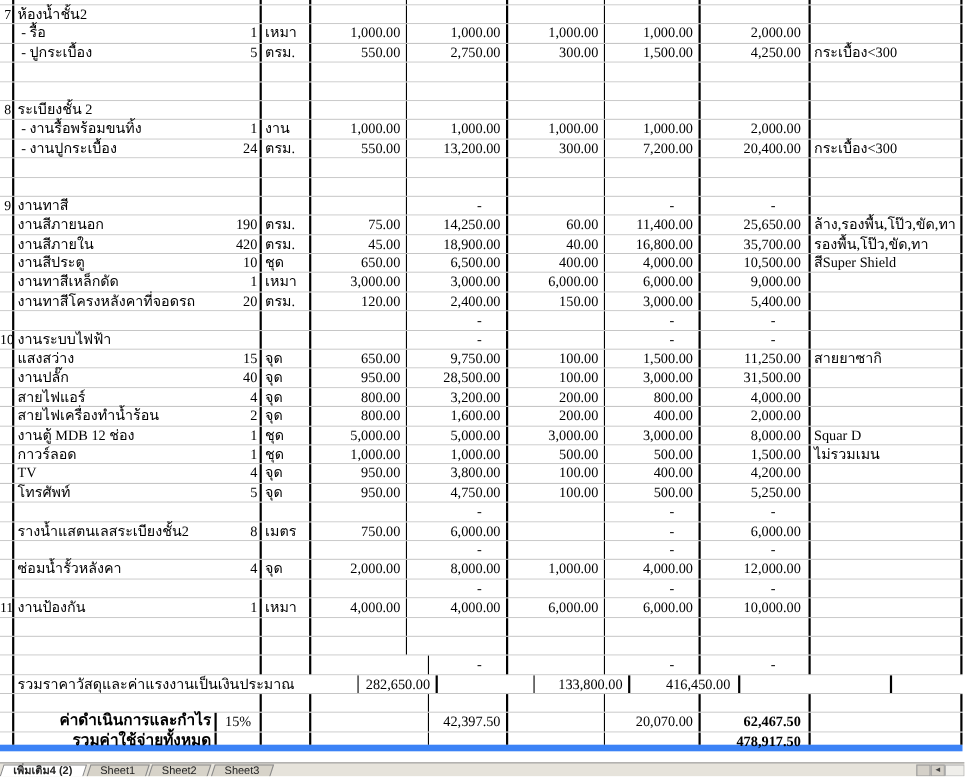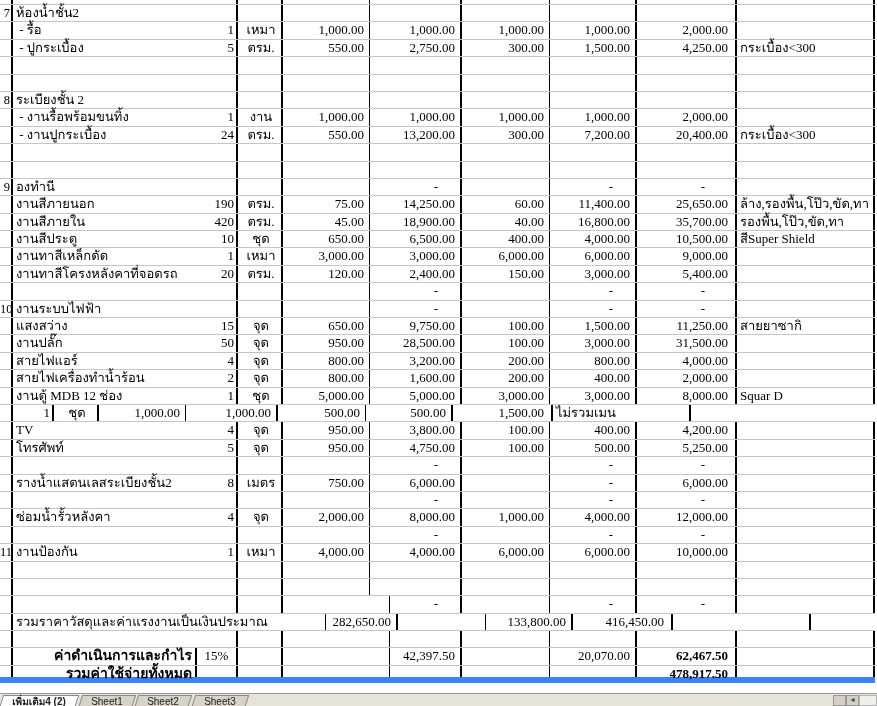--- a/index.html
+++ b/index.html
@@ -13,21 +13,21 @@
   
   .w-num{width:13px;}  .w-desc{width:184px;} .w-qty{width:41px;} .w-unit{width:45px;}
   .w-p1{width:87px;}   .w-t1{width:92px;}    .w-p1w{width:107px;} .w-t1w{width:72px;}
   .w-descsum{width:313px;}
   .w-p2{width:88px;}   .w-t2{width:87px;}    .w-g{width:100px;}  .w-note{width:138px;}
   .bR2{border-right:2px solid #000;}
   .bR1{border-right:1px solid #000;}
   .num{text-align:right;padding-right:1px;font-size:12.5px;}
   .desc{text-align:left;padding-left:3px;}
   .qty{text-align:right;padding-right:2px;}
-  .unit{text-align:center;padding-left:3px;}
+  .unit{text-align:left;padding-left:3px;}
   .val{text-align:right;padding-right:5px;}
   .w-g.val{padding-right:7px;}
   .note{text-align:left;padding-left:3px;}
   .row .dash{padding-right:22px;}
   .row .w-g.dash{padding-right:30px;}
   .lbl{font-weight:bold;text-align:right;padding-right:3px;padding-left:16px;font-size:14px;}
   .pct{text-align:center;padding-right:0;}
   .b{font-weight:bold;}
   
   .tabbar{position:absolute;left:0;bottom:0;width:877px;height:12px;background:#e6e3db;
@@ -174,21 +174,21 @@
         <div class="c w-unit bR2 unit"></div>
         <div class="c w-p1 bR1 val"></div>
         <div class="c w-t1 bR2 val"></div>
         <div class="c w-p2 bR1 val"></div>
         <div class="c w-t2 bR2 val"></div>
         <div class="c w-g bR2 val"></div>
         <div class="c w-note bR2 note"></div>
       </div>
       <div class="row">
         <div class="c w-num bR2 num">9</div>
-        <div class="c w-desc desc">องทำนี</div>
+        <div class="c w-desc desc">งานทาสี</div>
         <div class="c w-qty bR2 qty"></div>
         <div class="c w-unit bR2 unit"></div>
         <div class="c w-p1 bR1 val"></div>
         <div class="c w-t1 bR2 val dash">-</div>
         <div class="c w-p2 bR1 val"></div>
         <div class="c w-t2 bR2 val dash">-</div>
         <div class="c w-g bR2 val dash">-</div>
         <div class="c w-note bR2 note"></div>
       </div>
       <div class="row">
@@ -283,21 +283,21 @@
         <div class="c w-p1 bR1 val">650.00</div>
         <div class="c w-t1 bR2 val">9,750.00</div>
         <div class="c w-p2 bR1 val">100.00</div>
         <div class="c w-t2 bR2 val">1,500.00</div>
         <div class="c w-g bR2 val">11,250.00</div>
         <div class="c w-note bR2 note">สายยาซากิ</div>
       </div>
       <div class="row">
         <div class="c w-num bR2 num"></div>
         <div class="c w-desc desc">งานปลั๊ก</div>
-        <div class="c w-qty bR2 qty">50</div>
+        <div class="c w-qty bR2 qty">40</div>
         <div class="c w-unit bR2 unit">จุด</div>
         <div class="c w-p1 bR1 val">950.00</div>
         <div class="c w-t1 bR2 val">28,500.00</div>
         <div class="c w-p2 bR1 val">100.00</div>
         <div class="c w-t2 bR2 val">3,000.00</div>
         <div class="c w-g bR2 val">31,500.00</div>
         <div class="c w-note bR2 note"></div>
       </div>
       <div class="row">
         <div class="c w-num bR2 num"></div>
@@ -330,20 +330,21 @@
         <div class="c w-unit bR2 unit">ชุด</div>
         <div class="c w-p1 bR1 val">5,000.00</div>
         <div class="c w-t1 bR2 val">5,000.00</div>
         <div class="c w-p2 bR1 val">3,000.00</div>
         <div class="c w-t2 bR2 val">3,000.00</div>
         <div class="c w-g bR2 val">8,000.00</div>
         <div class="c w-note bR2 note">Squar D</div>
       </div>
       <div class="row">
         <div class="c w-num bR2 num"></div>
+        <div class="c w-desc desc">กาวร์ลอด</div>
         <div class="c w-qty bR2 qty">1</div>
         <div class="c w-unit bR2 unit">ชุด</div>
         <div class="c w-p1 bR1 val">1,000.00</div>
         <div class="c w-t1 bR2 val">1,000.00</div>
         <div class="c w-p2 bR1 val">500.00</div>
         <div class="c w-t2 bR2 val">500.00</div>
         <div class="c w-g bR2 val">1,500.00</div>
         <div class="c w-note bR2 note">ไม่รวมเมน</div>
       </div>
       <div class="row">

